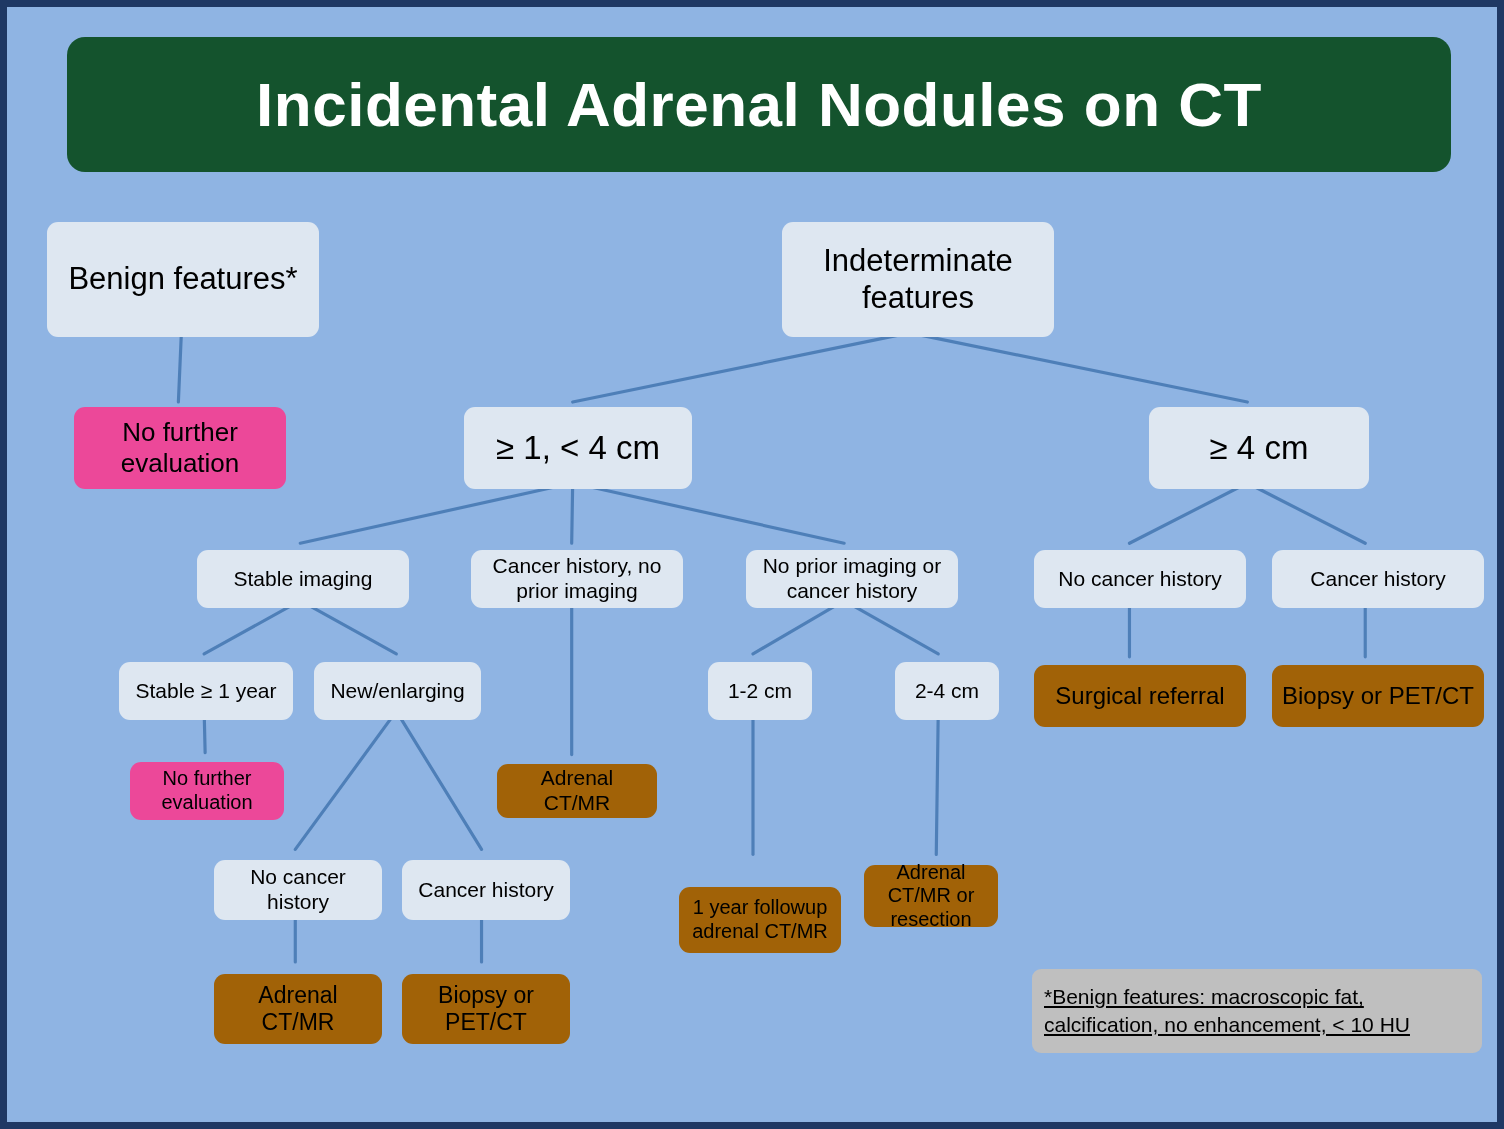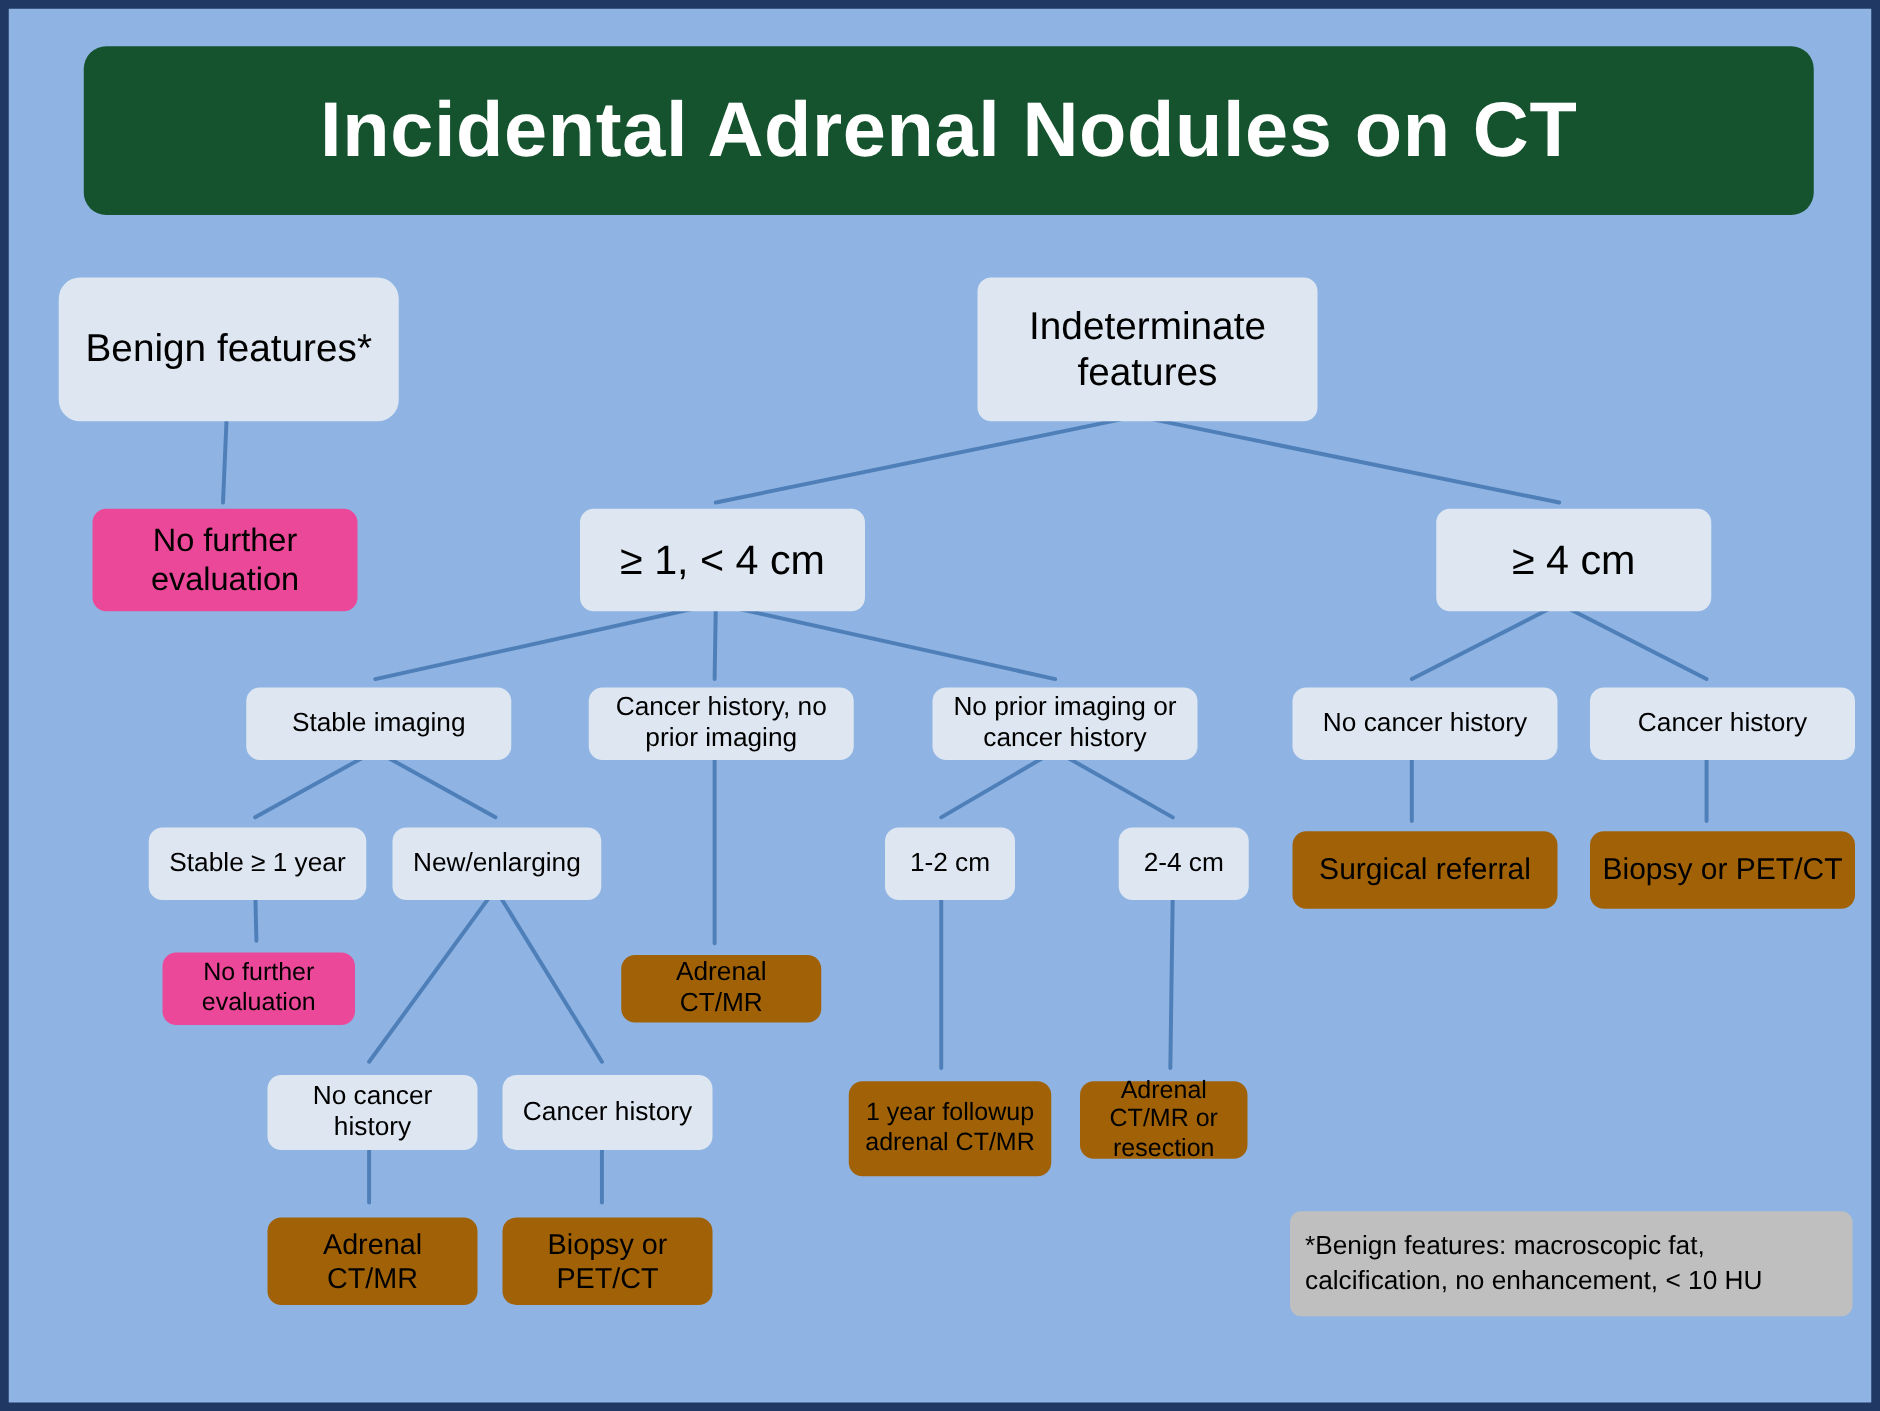--- a/index.html
+++ b/index.html
@@ -97,21 +97,21 @@
       <line x1="940" y1="713" x2="938" y2="858" stroke="#4E7FB8" stroke-width="3.2" stroke-linecap="round"></line>
       <line x1="291" y1="913" x2="291" y2="967" stroke="#4E7FB8" stroke-width="3.2" stroke-linecap="round"></line>
       <line x1="479" y1="913" x2="479" y2="967" stroke="#4E7FB8" stroke-width="3.2" stroke-linecap="round"></line>
     </svg>
 
   <div class="title-bar" id="title-bar" style="left: 60px; top: 30px; width: 1384px; height: 135px;">
     <span>Incidental Adrenal Nodules on CT</span>
   </div>
 
   <div id="nodes">
-      <div class="node decision" style="left: 40px; top: 215px; width: 272px; height: 115px; font-size: 31px; border-radius: 17px;">
+      <div class="node decision" style="left: 40px; top: 215px; width: 272px; height: 115px; font-size: 31px;">
         <span>Benign features*</span>
       </div>
       <div class="node stop" style="left: 67px; top: 400px; width: 212px; height: 82px; font-size: 26px;">
         <span>No further evaluation</span>
       </div>
       <div class="node decision" style="left: 775px; top: 215px; width: 272px; height: 115px; font-size: 31px;">
         <span>Indeterminate features</span>
       </div>
       <div class="node decision" style="left: 457px; top: 400px; width: 228px; height: 82px; font-size: 33px;">
         <span>≥ 1, &lt; 4 cm</span>
@@ -157,31 +157,31 @@
       </div>
       <div class="node action" style="left: 490px; top: 757px; width: 160px; height: 54px; font-size: 21px;">
         <span>Adrenal CT/MR</span>
       </div>
       <div class="node decision" style="left: 207px; top: 853px; width: 168px; height: 60px; font-size: 21px;">
         <span>No cancer history</span>
       </div>
       <div class="node decision" style="left: 395px; top: 853px; width: 168px; height: 60px; font-size: 21px;">
         <span>Cancer history</span>
       </div>
-      <div class="node action" style="left: 672px; top: 858px; width: 162px; height: 76px; font-size: 20px;">
+      <div class="node action" style="left: 672px; top: 880px; width: 162px; height: 66px; font-size: 20px;">
         <span>1 year followup adrenal CT/MR</span>
       </div>
       <div class="node action" style="left: 857px; top: 858px; width: 134px; height: 62px; font-size: 20px;">
         <span>Adrenal CT/MR or resection</span>
       </div>
       <div class="node action" style="left: 207px; top: 967px; width: 168px; height: 70px; font-size: 23px;">
         <span>Adrenal CT/MR</span>
       </div>
       <div class="node action" style="left: 395px; top: 967px; width: 168px; height: 70px; font-size: 23px;">
         <span>Biopsy or PET/CT</span>
       </div>
     </div>
 
-  <div class="node note" id="footnote-box" style="left: 1025px; top: 962px; width: 450px; height: 84px; font-size: 21px; background: rgb(191, 191, 191);">
+  <div class="node note" id="footnote-box" style="left: 1025px; top: 962px; width: 450px; height: 84px; font-size: 21px; background: rgb(191, 191, 191); text-decoration: underline;">
     <span>*Benign features: macroscopic fat, calcification, no enhancement, &lt; 10 HU</span>
   </div>
 
 </div>
 
 </body></html>

